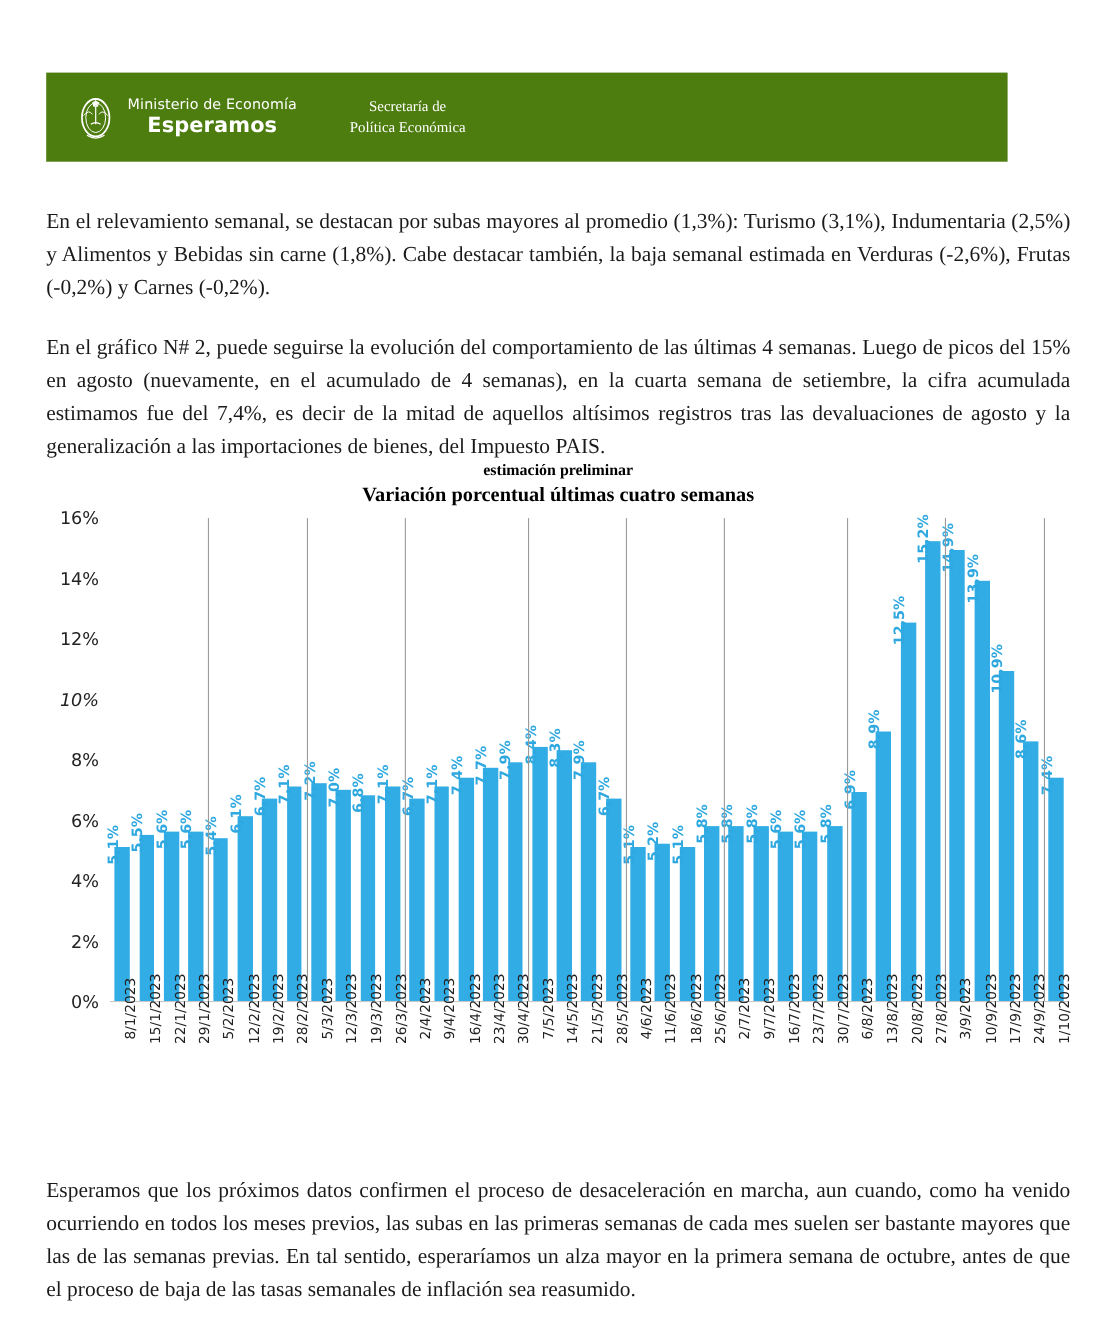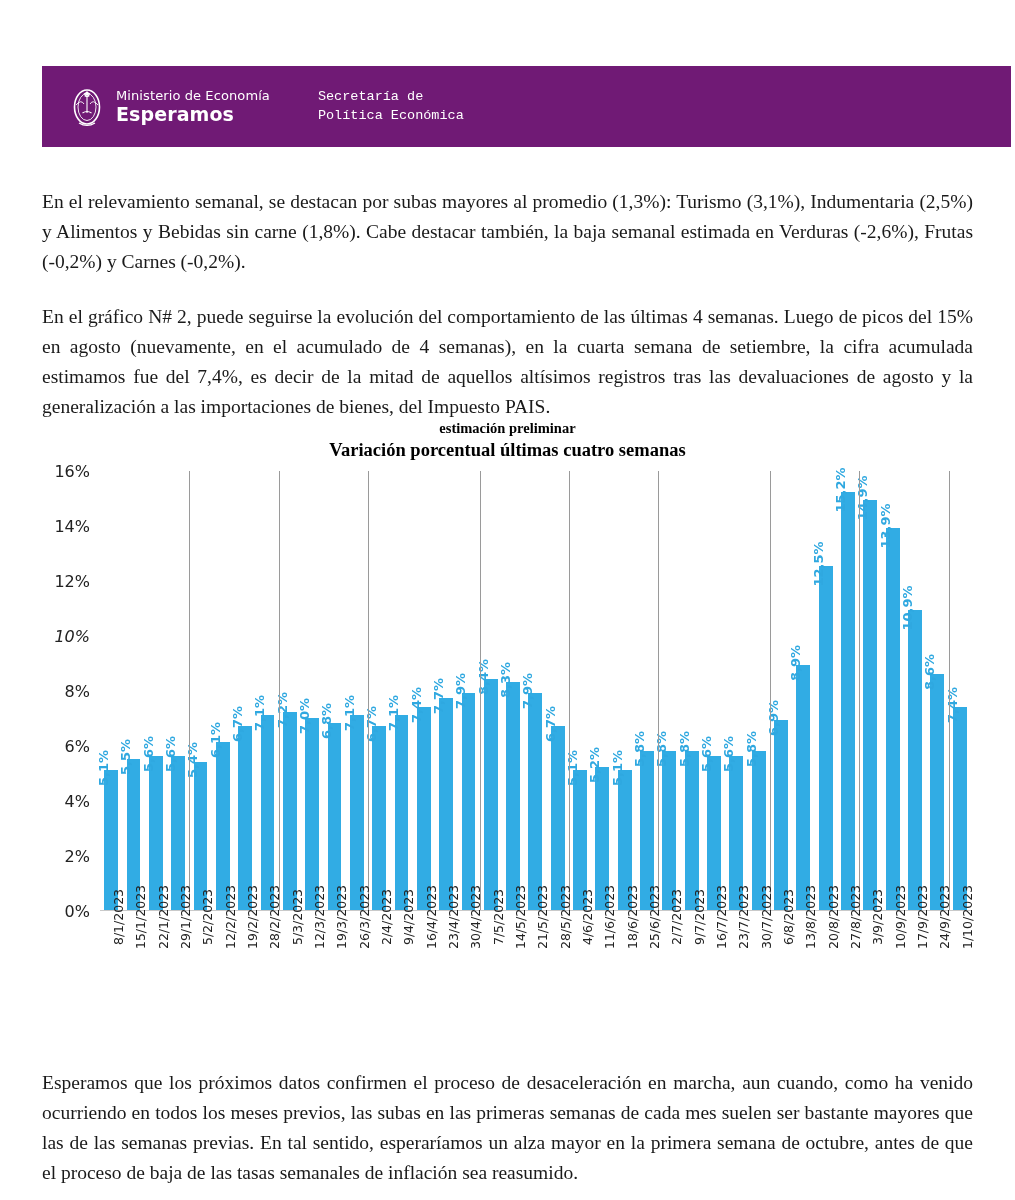--- a/index.html
+++ b/index.html
@@ -19,26 +19,27 @@
     position: absolute;
     inset: 0;
     padding: 0;
   }
 
   
   .header-band {
     position: absolute;
     left: 42px;
     top: 66px;
-    width: 969px;
+    width: 874px;
     height: 81px;
-    background: #701a75;
+    background: #4d7c0f;
     display: flex;
     align-items: center;
     overflow: hidden;
+    text-align: center;
   }
   .coat-of-arms {
     margin-left: 28px;
     width: 34px;
     height: 48px;
     flex: 0 0 auto;
   }
   .ministry-block {
     margin-left: 12px;
     color: #ffffff;
@@ -51,21 +52,21 @@
     letter-spacing: .1px;
   }
   .ministry-line2 {
     font-size: 19px;
     font-weight: 700;
     letter-spacing: .1px;
   }
   .secretary-block {
     margin-left: 48px;
     color: #ffffff;
-    font-family: Liberation Mono, monospace;
+    font-family: Liberation Serif, serif;
     font-size: 13.5px;
     font-weight: 400;
     line-height: 1.35;
   }
 
   
   .para {
     position: absolute;
     left: 42px;
     width: 931px;

